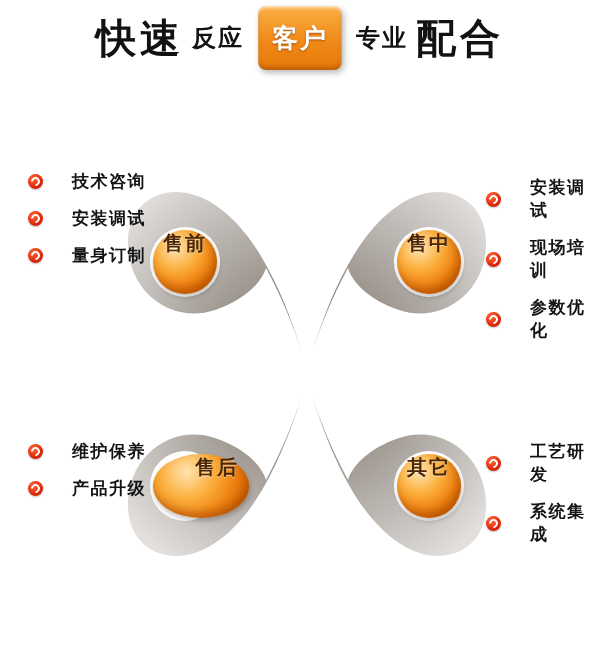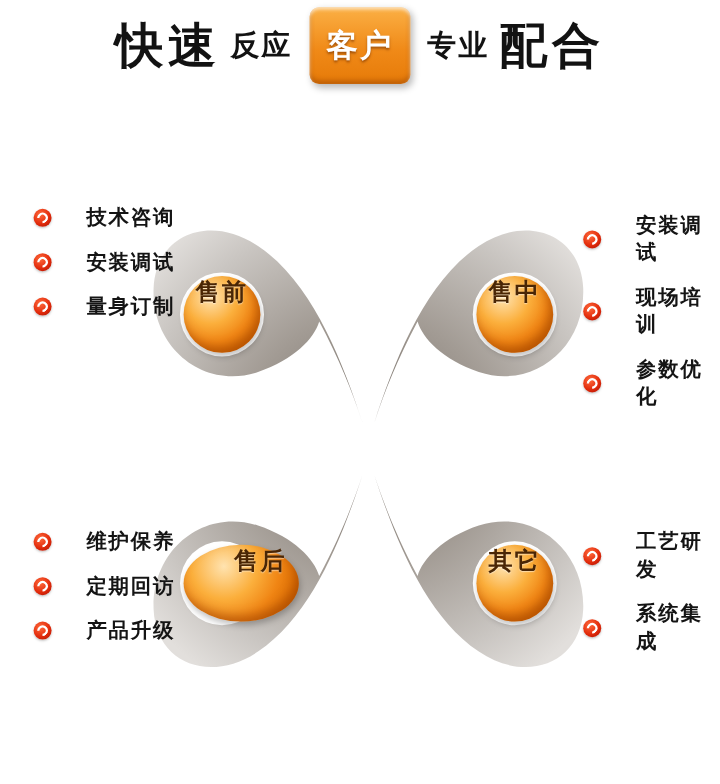--- a/index.html
+++ b/index.html
@@ -136,24 +136,20 @@
     </li>
   </ul>
 
   <ul class="svc-list list-bl">
     <li class="svc-item">
       <span class="bullet"></span>
       <span class="svc-text">维护保养</span>
     </li>
     <li class="svc-item">
       <span class="bullet"></span>
-      <span class="svc-text">定期回访</span>
-    </li>
-    <li class="svc-item">
-      <span class="bullet"></span>
       <span class="svc-text">产品升级</span>
     </li>
   </ul>
 
   <ul class="svc-list list-br">
     <li class="svc-item">
       <span class="bullet"></span>
       <span class="svc-text">工艺研发</span>
     </li>
     <li class="svc-item">

